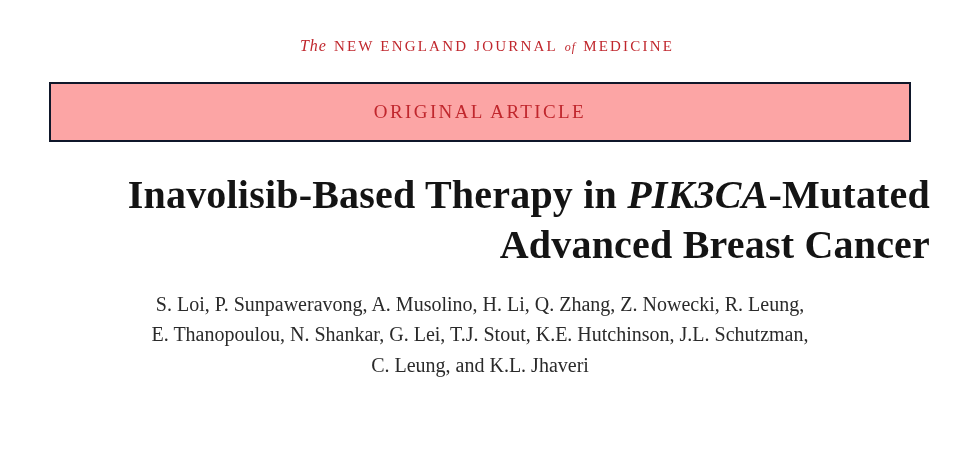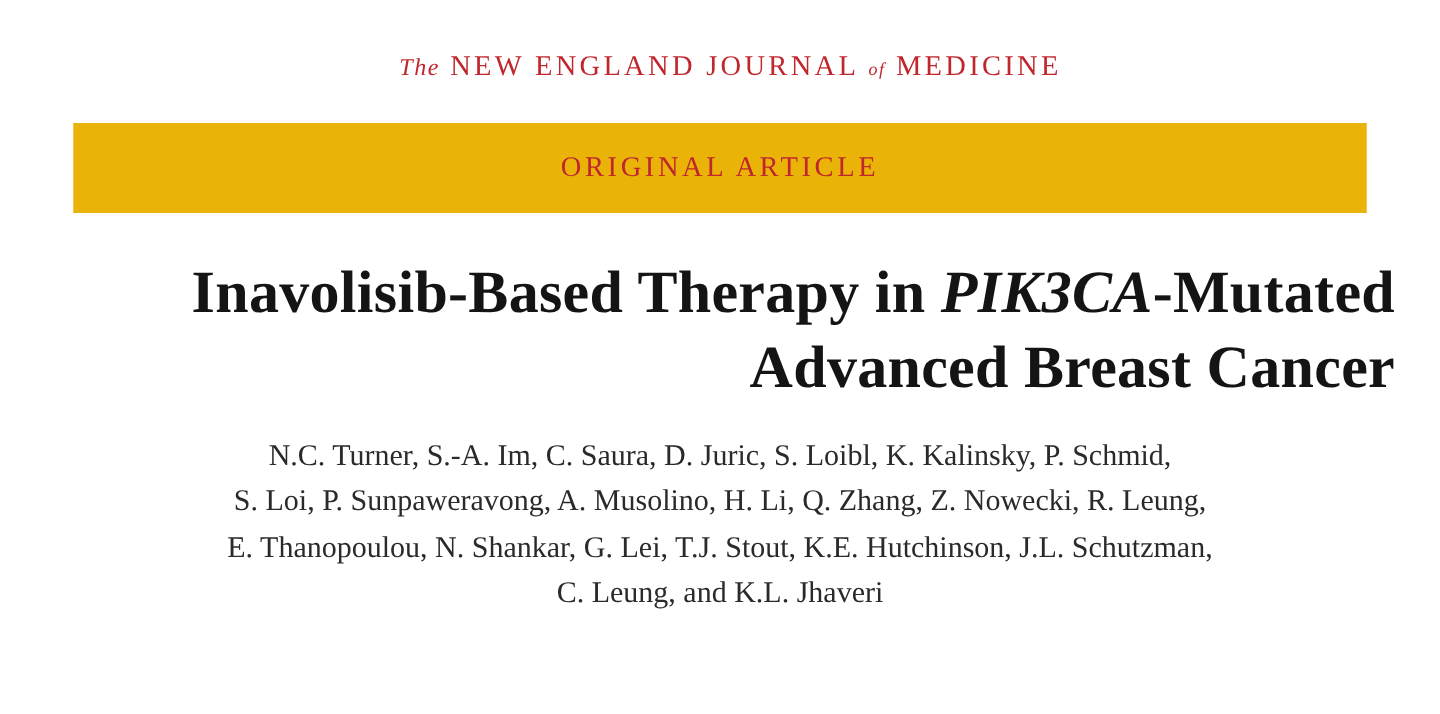--- a/index.html
+++ b/index.html
@@ -34,28 +34,28 @@
     font-size: 16px;
     letter-spacing: 1px;
     margin-left: 14px;
   }
   .journal-masthead .of {
     font-style: italic;
     font-size: 12px;
     letter-spacing: 1px;
   }
   .journal-masthead .caps {
-    font-size: 19px;
+    font-size: 15px;
   }
   .article-type-box {
     margin: 26px auto 0 auto;
     width: 862px;
     height: 60px;
-    border: 2px solid #eab308;
-    background: #eab308;
+    border: 2px solid #0f172a;
+    background: #fca5a5;
     display: flex;
     align-items: center;
     justify-content: center;
     box-sizing: border-box;
   }
   .article-type-label {
     color: #c0272d;
     font-family: "Liberation Serif", serif;
     font-size: 19px;
     letter-spacing: 2.4px;
@@ -103,19 +103,18 @@
     <span class="article-type-label">ORIGINAL ARTICLE</span>
   </div>
 
   <h1 class="title">
     <span>Inavolisib-Based Therapy in </span><span class="gene">PIK3CA</span><span>-Mutated</span>
     <br>
     <span>Advanced Breast Cancer</span>
   </h1>
 
   <div class="authors">
-    <div>N.C. Turner, S.-A. Im, C. Saura, D. Juric, S. Loibl, K. Kalinsky, P. Schmid,</div>
     <div>S. Loi, P. Sunpaweravong, A. Musolino, H. Li, Q. Zhang, Z. Nowecki, R. Leung,</div>
     <div>E. Thanopoulou, N. Shankar, G. Lei, T.J. Stout, K.E. Hutchinson, J.L. Schutzman,</div>
     <div>C. Leung, and K.L. Jhaveri</div>
   </div>
 
 </div>
 
 </body></html>

